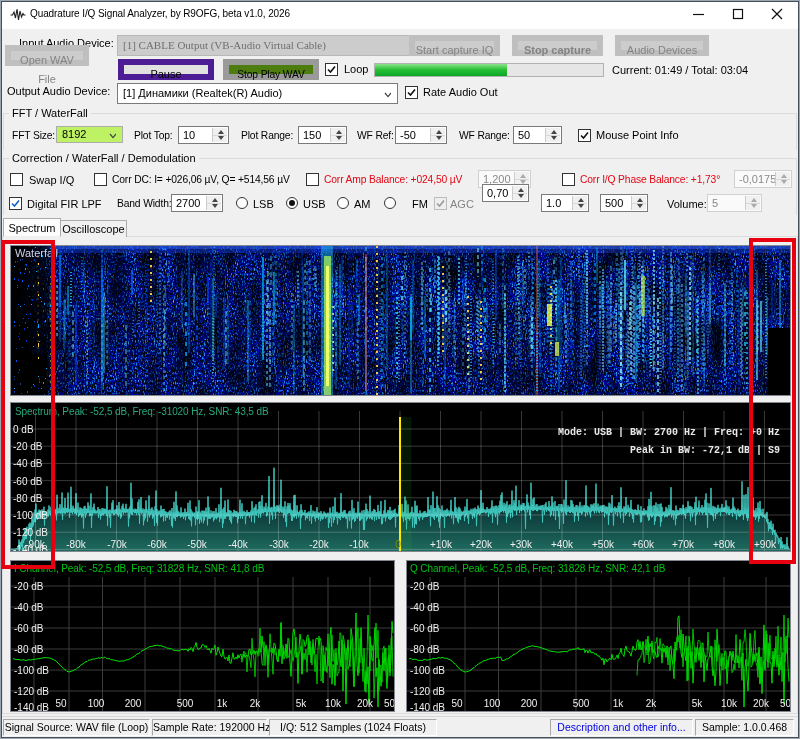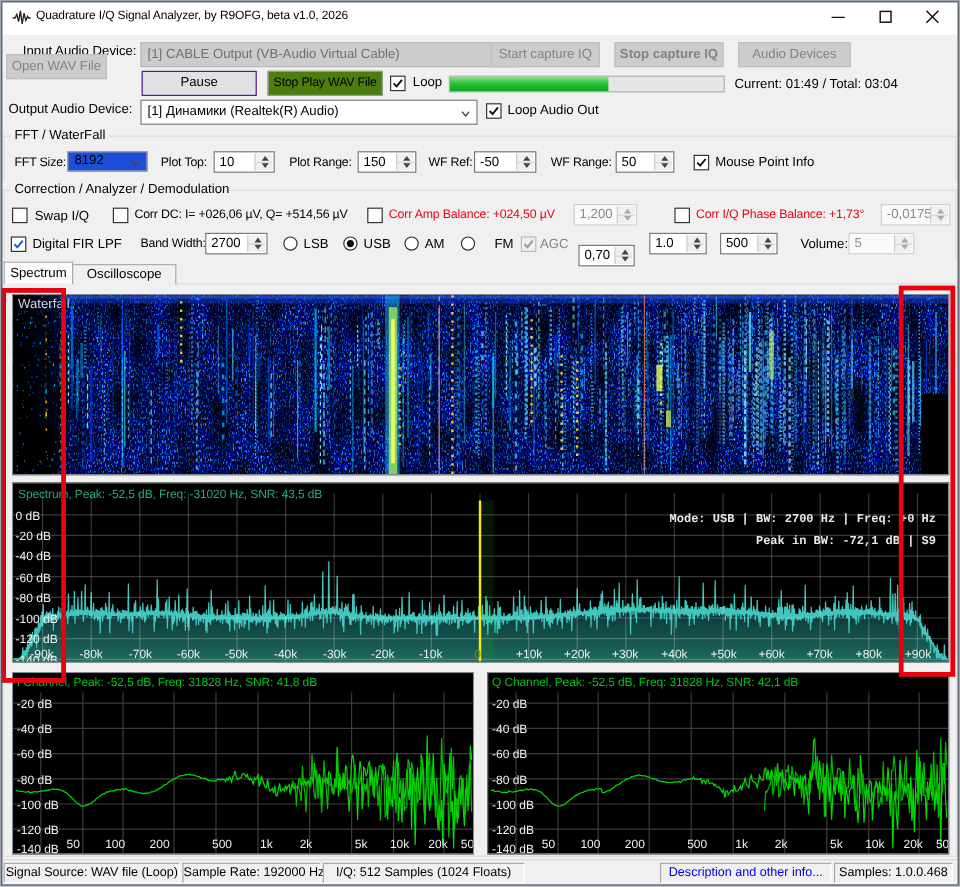--- a/index.html
+++ b/index.html
@@ -1,21 +1,21 @@
 <!DOCTYPE html>
 <html><head>
 <meta charset="utf-8">
 <style>
 * { margin:0; padding:0; box-sizing:border-box; }
 html,body { width:800px; height:739px; }
 body { font-family:"Liberation Sans", sans-serif; font-size:11px; color:#000; background:#f0f0f0; position:relative; overflow:hidden; }
 .abs { position:absolute; }
 .lbl { position:absolute; font-size:11px; white-space:nowrap; }
 .sm { font-size:10.3px; letter-spacing:-0.15px; }
-.btn { position:absolute; height:21px; background:#e1e1e1; border:1px solid #4c1d95; font-size:11px; text-align:center; line-height:19px; }
+.btn { position:absolute; height:21px; background:#e1e1e1; border:6px solid #4c1d95; font-size:11px; text-align:center; line-height:19px; }
 .btn.dis { background:#cccccc; border-color:#bfbfbf; color:#838383; }
 .combo { position:absolute; height:21px; background:#fff; border:1px solid #7a7a7a; font-size:11px; line-height:19px; padding-left:5px; white-space:nowrap; overflow:hidden; }
 .combo .arr { position:absolute; right:6px; top:7px; width:7px; height:7px; }
 .combo.dis { background:#ccc; border-color:#b8b8b8; color:#6f6f6f; }
 .cb { position:absolute; width:13px; height:13px; background:#fff; border:1px solid #333; }
 .cb.dis { border-color:#bcbcbc; background:#eee; }
 .rad { position:absolute; width:12px; height:12px; background:#fff; border:1px solid #333; border-radius:50%; }
 .rad .dot { position:absolute; left:2px; top:2px; width:6px; height:6px; border-radius:50%; background:#111; }
 .spin { position:absolute; height:18px; background:#fff; border:1px solid #7a7a7a; font-size:11px; }
 .spin .v { position:absolute; left:4px; top:1.5px;text-align:center; }
@@ -44,21 +44,21 @@
 </svg>
 <div class="lbl" style="left:30px;top:8px;font-size:10px;letter-spacing:-0.1px">Quadrature I/Q Signal Analyzer, by R9OFG, beta v1.0, 2026</div>
 <svg class="abs" style="left:688px;top:4px" width="100" height="20" viewBox="0 0 100 20">
  <line x1="5" y1="10.5" x2="16" y2="10.5" stroke="#111" stroke-width="1.2"></line>
  <rect x="45.5" y="5.5" width="9" height="9" fill="none" stroke="#111" stroke-width="1.2"></rect>
  <line x1="84" y1="5" x2="94" y2="15" stroke="#111" stroke-width="1.2"></line>
  <line x1="94" y1="5" x2="84" y2="15" stroke="#111" stroke-width="1.2"></line>
 </svg>
 
 <div class="lbl" style="left:19px;top:37px">Input Audio Device:</div>
-<div class="combo dis" style="left:117px;top:35px;width:312px;">[1] CABLE Output (VB-Audio Virtual Cable)
+<div class="combo dis" style="left:117px;top:35px;width:312px;font-family:Liberation Serif, serif;">[1] CABLE Output (VB-Audio Virtual Cable)
  <svg class="arr" width="8" height="8">
       <path d="M1 2 L4 5.6 L7 2" stroke="#909090" stroke-width="1.2" fill="none"></path>
     </svg></div>
 <div class="btn dis" style="left:409px;top:35px;width:91px;">Start capture IQ</div>
 <div class="btn dis" style="left:512px;top:35px;width:91px;font-weight:bold;">Stop capture IQ</div>
 <div class="btn dis" style="left:615px;top:35px;width:94px;">Audio Devices</div>
 
 <div class="btn dis" style="left:5px;top:45px;width:84px;">Open WAV File</div>
 <div class="btn" style="left:118px;top:59px;width:96px;">Pause</div>
 <div class="btn" style="left:223px;top:59px;width:96px;background:#4d7c0f;border-color:#9a9a9a"><span style="font-size:10.3px;letter-spacing:-0.15px">Stop Play WAV File</span></div>
@@ -76,26 +76,26 @@
 <div class="lbl" style="left:7px;top:85px">Output Audio Device:</div>
 <div class="combo" style="left:117px;top:83px;width:281px;">[1] Динамики (Realtek(R) Audio)
  <svg class="arr" width="8" height="8">
       <path d="M1 2 L4 5.6 L7 2" stroke="#444" stroke-width="1.2" fill="none"></path>
     </svg></div>
 <div class="cb" style="left:405px;top:86px">
     <svg width="11" height="11">
       <path d="M2 5.5 L4.5 8 L9 2.5" stroke="#111" stroke-width="1.6" fill="none"></path>
     </svg>
   </div>
-<div class="lbl" style="left:423px;top:86px">Loop Audio Out</div>
+<div class="lbl" style="left:423px;top:86px">Rate Audio Out</div>
 
 <div class="grp" style="left:3px;top:113px;width:794px;height:37px;border-bottom:none"></div>
 <div class="lbl" style="left:9px;top:107px;background:#f0f0f0;padding:0 3px">FFT / WaterFall</div>
 <div class="lbl sm" style="left:12px;top:130px">FFT Size:</div>
-<div class="combo" style="left:56px;top:126px;width:67px;height:17px;line-height:15px;background:#1d4ed8;border-color:#acacac">8192
+<div class="combo" style="left:56px;top:126px;width:67px;height:17px;line-height:15px;background:#bef264;border-color:#acacac">8192
  <svg class="arr" style="top:5px" width="8" height="8">
       <path d="M1 2 L4 5.6 L7 2" stroke="#444" stroke-width="1.2" fill="none"></path>
     </svg></div>
 <div class="lbl sm" style="left:134px;top:130px">Plot Top:</div>
 <div class="spin" style="left:178px;top:126px;width:51px">
     <span class="v">10</span>
     <span class="ud"></span>
     <span class="up"></span>
     <span class="dn"></span>
   </div>
@@ -121,21 +121,21 @@
     <span class="dn"></span>
   </div>
 <div class="cb" style="left:578px;top:129px">
     <svg width="11" height="11">
       <path d="M2 5.5 L4.5 8 L9 2.5" stroke="#111" stroke-width="1.6" fill="none"></path>
     </svg>
   </div>
 <div class="lbl" style="left:596px;top:129px">Mouse Point Info</div>
 
 <div class="grp" style="left:3px;top:158px;width:794px;height:57px;border-bottom:none"></div>
-<div class="lbl" style="left:9px;top:152px;background:#f0f0f0;padding:0 3px">Correction / Analyzer / Demodulation</div>
+<div class="lbl" style="left:9px;top:152px;background:#f0f0f0;padding:0 3px">Correction / WaterFall / Demodulation</div>
 <div class="cb" style="left:10px;top:173px"></div>
 <div class="lbl" style="left:29px;top:174px">Swap I/Q</div>
 <div class="cb" style="left:94px;top:173px"></div>
 <div class="lbl sm" style="left:112px;top:174px">Corr DC: I= +026,06 µV, Q= +514,56 µV</div>
 <div class="cb" style="left:306px;top:173px"></div>
 <div class="lbl sm" style="left:324px;top:174px;color:#e30613">Corr Amp Balance: +024,50 µV</div>
 <div class="spin dis" style="left:478px;top:170px;width:53px">
     <span class="v">1,200</span>
     <span class="ud"></span>
     <span class="up"></span>
@@ -172,21 +172,21 @@
 <div class="rad" style="left:337px;top:197px"></div>
 <div class="lbl" style="left:354px;top:198px">AM</div>
 <div class="rad" style="left:384px;top:197px"></div>
 <div class="lbl" style="left:412px;top:198px">FM</div>
 <div class="cb dis" style="left:434px;top:197px">
     <svg width="11" height="11">
       <path d="M2 5.5 L4.5 8 L9 2.5" stroke="#9a9a9a" stroke-width="1.6" fill="none"></path>
     </svg>
   </div>
 <div class="lbl" style="left:450px;top:198px;color:#838383">AGC</div>
-<div class="spin" style="left:482px;top:204px;width:47px">
+<div class="spin" style="left:482px;top:184px;width:47px">
     <span class="v">0,70</span>
     <span class="ud"></span>
     <span class="up"></span>
     <span class="dn"></span>
   </div>
 <div class="spin" style="left:541px;top:194px;width:48px">
     <span class="v">1.0</span>
     <span class="ud"></span>
     <span class="up"></span>
     <span class="dn"></span>
@@ -199,21 +199,21 @@
   </div>
 <div class="lbl" style="left:667px;top:198px">Volume:</div>
 <div class="spin dis" style="left:707px;top:194px;width:55px">
     <span class="v">5</span>
     <span class="ud"></span>
     <span class="up"></span>
     <span class="dn"></span>
   </div>
 
 <div class="abs" style="left:2px;top:236px;width:796px;height:478px;border:1px solid #dcdcdc;background:#f0f0f0"></div>
-<div class="abs" style="left:60px;top:220px;width:87px;height:17px;background:#f0f0f0;border:1px solid #acacac;border-bottom:none;font-size:11px;text-align:center;line-height:17px">Oscilloscope</div>
+<div class="abs" style="left:60px;top:220px;width:67px;height:17px;background:#f0f0f0;border:1px solid #acacac;border-bottom:none;font-size:11px;text-align:center;line-height:17px">Oscilloscope</div>
 <div class="abs" style="left:3px;top:218px;width:58px;height:19px;background:#fcfcfc;border:1px solid #acacac;border-bottom:1px solid #f0f0f0;font-size:11px;text-align:center;line-height:18px">Spectrum</div>
 
 <div class="panel" style="left:10px;top:245px;width:781px;height:151px">
     <svg width="779" height="149" style="display:block">
       <defs>
 <filter id="wfn" x="0" y="0" width="100%" height="100%">
 <feTurbulence type="fractalNoise" baseFrequency="0.95 0.95" numOctaves="2" seed="4" stitchTiles="stitch"></feTurbulence>
 <feColorMatrix type="matrix" values="0 0 0 0 0  1.5 0 0 0 -0.62  4.0 0 0 0 -0.35  0 0 0 0 1"></feColorMatrix>
 </filter>
 <filter id="wfn2" x="0" y="0" width="100%" height="100%">
@@ -987,16 +987,16 @@
       <text x="381" y="146" text-anchor="middle" font-family="Liberation Sans, sans-serif" font-size="10" fill="#f0f0f0">50k</text>
       <text x="3" y="11" font-family="Liberation Sans, sans-serif" font-size="10" letter-spacing="-0.1" fill="#00c314">Q Channel, Peak: -52,5 dB, Freq: 31828 Hz, SNR: 42,1 dB</text>
     </svg>
   </div>
 
 <div class="abs" style="left:2px;top:716px;width:796px;height:21px;background:#f0f0f0;border-top:1px solid #d7d7d7"></div>
 <div class="sbox" style="left:3px;width:147px">Signal Source: WAV file (Loop)</div>
 <div class="sbox" style="left:152px;width:115px">Sample Rate: 192000 Hz</div>
 <div class="sbox" style="left:269px;width:168px">I/Q: 512 Samples (1024 Floats)</div>
 <div class="sbox" style="left:550px;width:143px;color:#0000e0">Description and other info...</div>
-<div class="sbox" style="left:695px;width:99px">Samples: 1.0.0.468</div>
+<div class="sbox" style="left:695px;width:99px">Sample: 1.0.0.468</div>
 
 <div class="redrect" style="left:1px;top:240px;width:54px;height:329px"></div>
 <div class="redrect" style="left:749px;top:238px;width:47px;height:326px"></div>
 
 </body></html>

